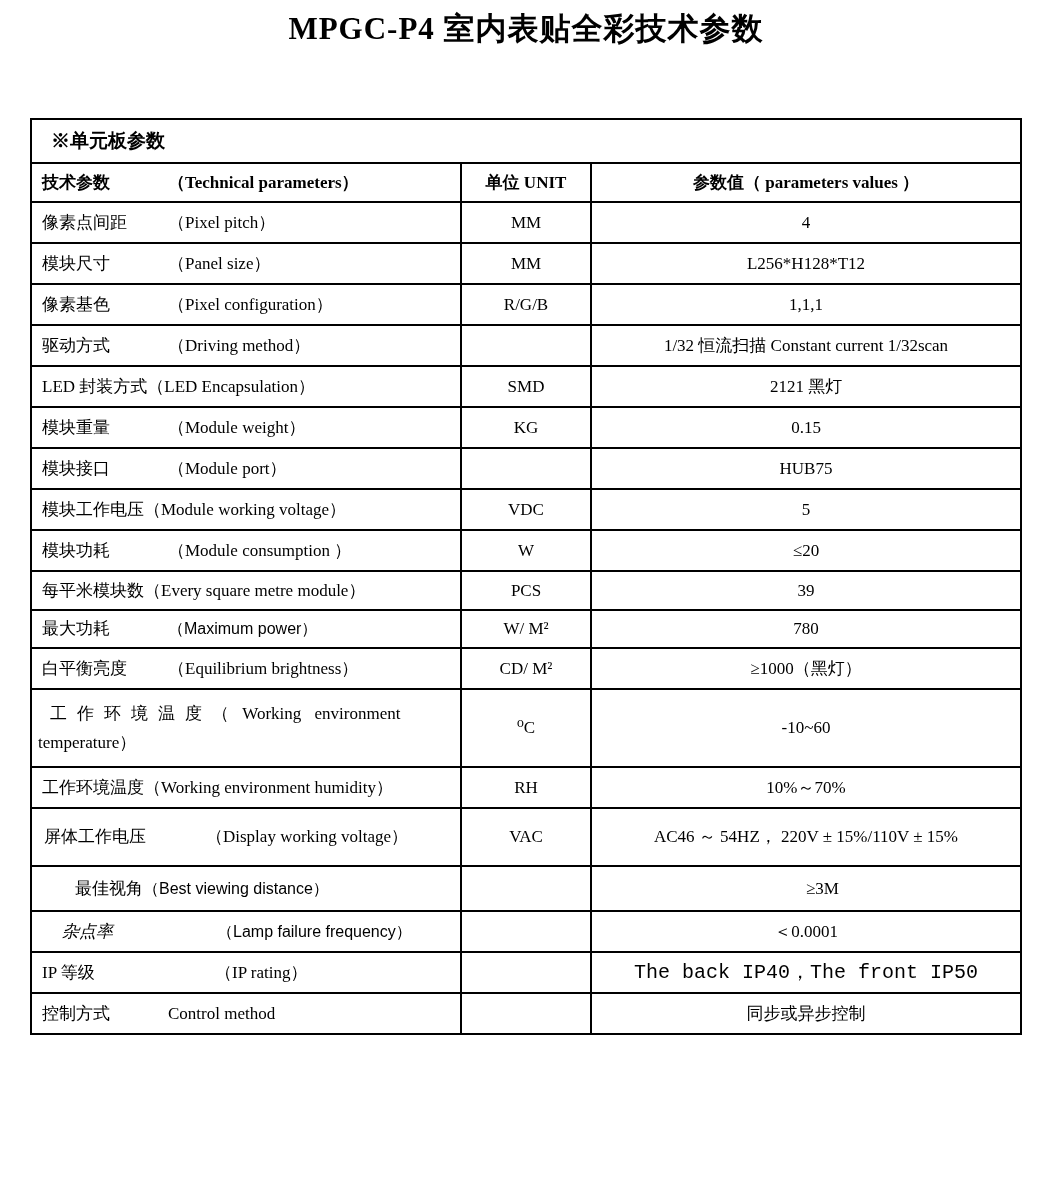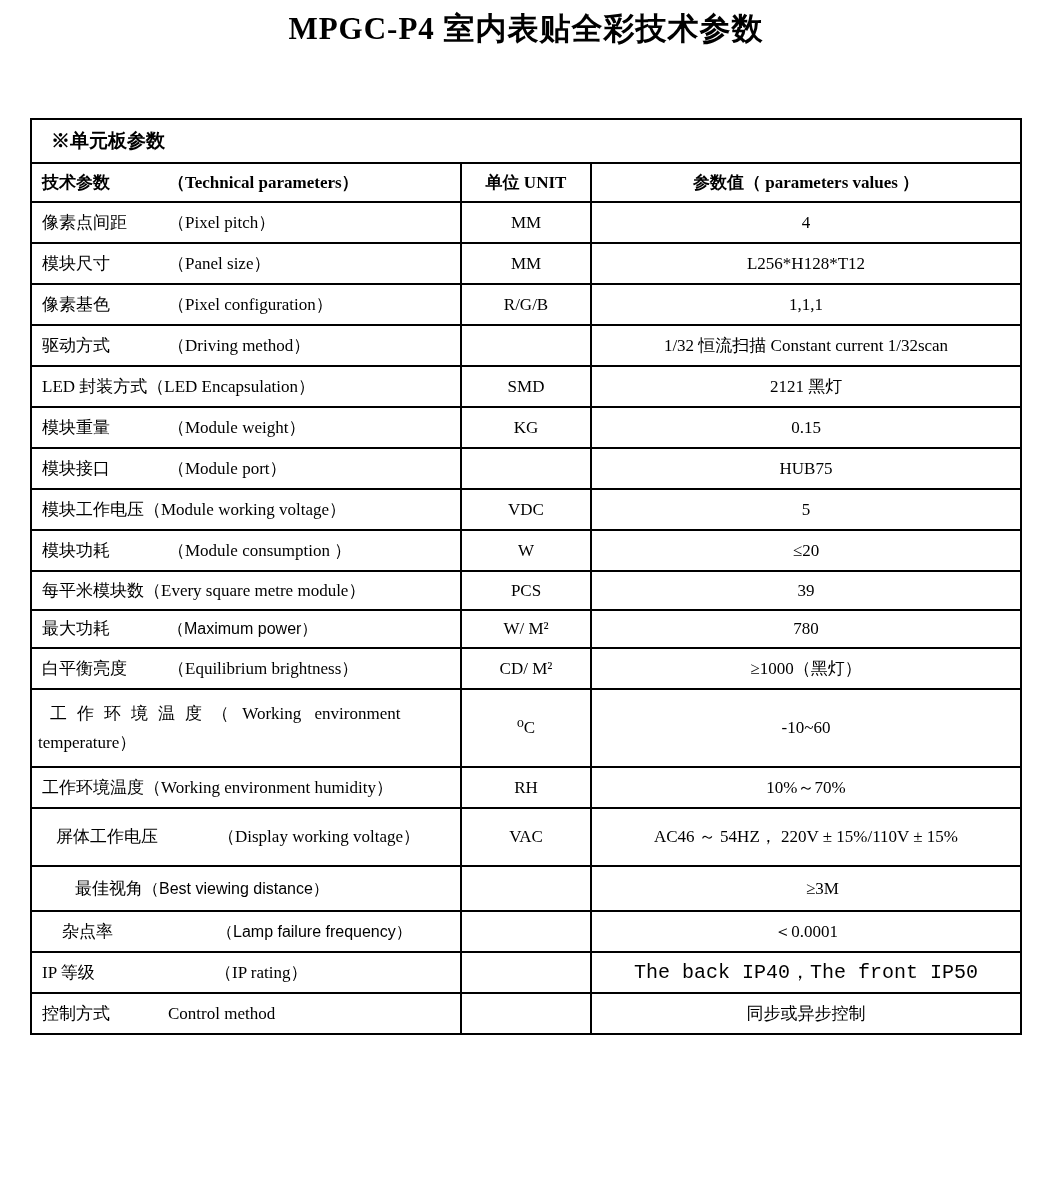--- a/index.html
+++ b/index.html
@@ -34,24 +34,24 @@
   tr.h41 td { height:37px; }
   tr.h40 td { height:36px; }
   tr.h47 td { height:43px;padding-left:43px; }
   tr.h60 td { height:56px; }
   tr.h72 td { height:68px; }
 
   .zh { white-space:pre; }
   .en { white-space:pre; }
   tr.tab  .zh { display:inline-block; min-width:126px; }
   tr.tab2 .zh { display:inline-block; min-width:173px; }
-  tr.indent1 td.label-cell { padding-left:24px; }
+  tr.indent1 td.label-cell { padding-left:12px; }
   tr.indent1 .zh { min-width:162px; }
   tr.indent2 td.label-cell { padding-left:30px; }
-  tr.indent2 .zh { min-width:155px; }
+  tr.indent2 .zh { min-width:155px;font-style:italic; }
 
   tr.sans-en .en { font-family:"Liberation Sans","DejaVu Sans",sans-serif; font-size:16px;text-align:center; }
 
   tr.mono-val td.value-cell {
     font-family:"Liberation Mono","DejaVu Sans Mono",monospace; font-size:20px;margin-top:48px;
   }
 
   tr.spread td.label-cell { padding:4px 24px 4px 6px; line-height:29px; text-indent:12px; }
   tr.spread .zh { letter-spacing:10px; white-space:normal; }
   tr.spread .en { word-spacing:9px; white-space:normal; }

